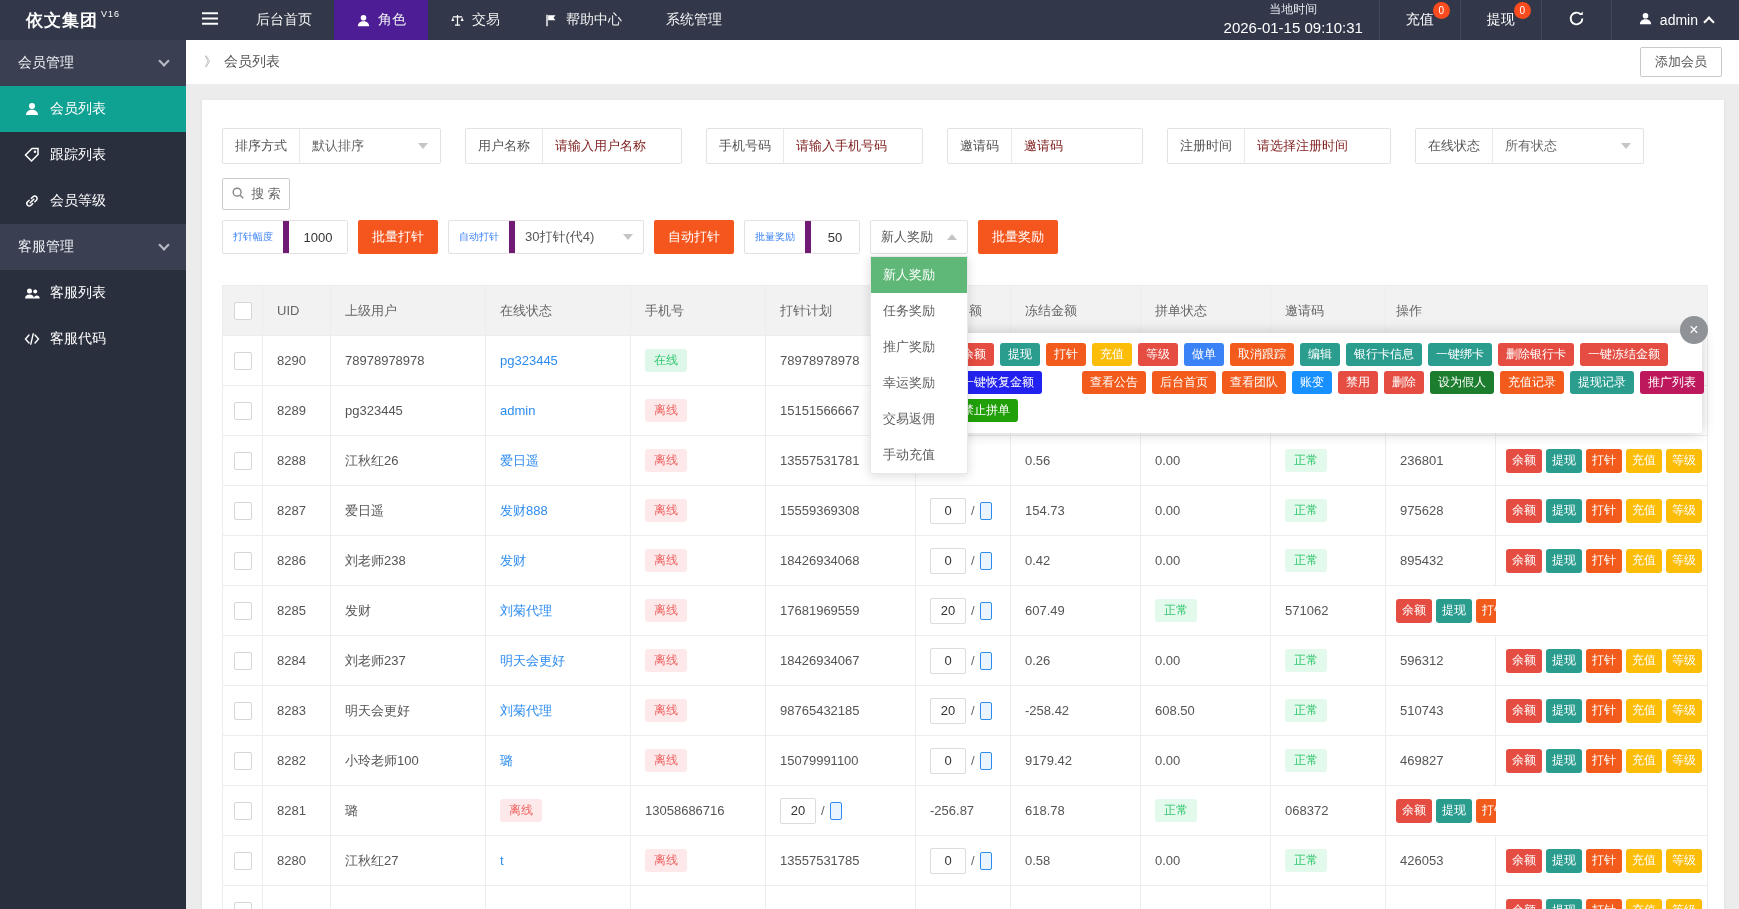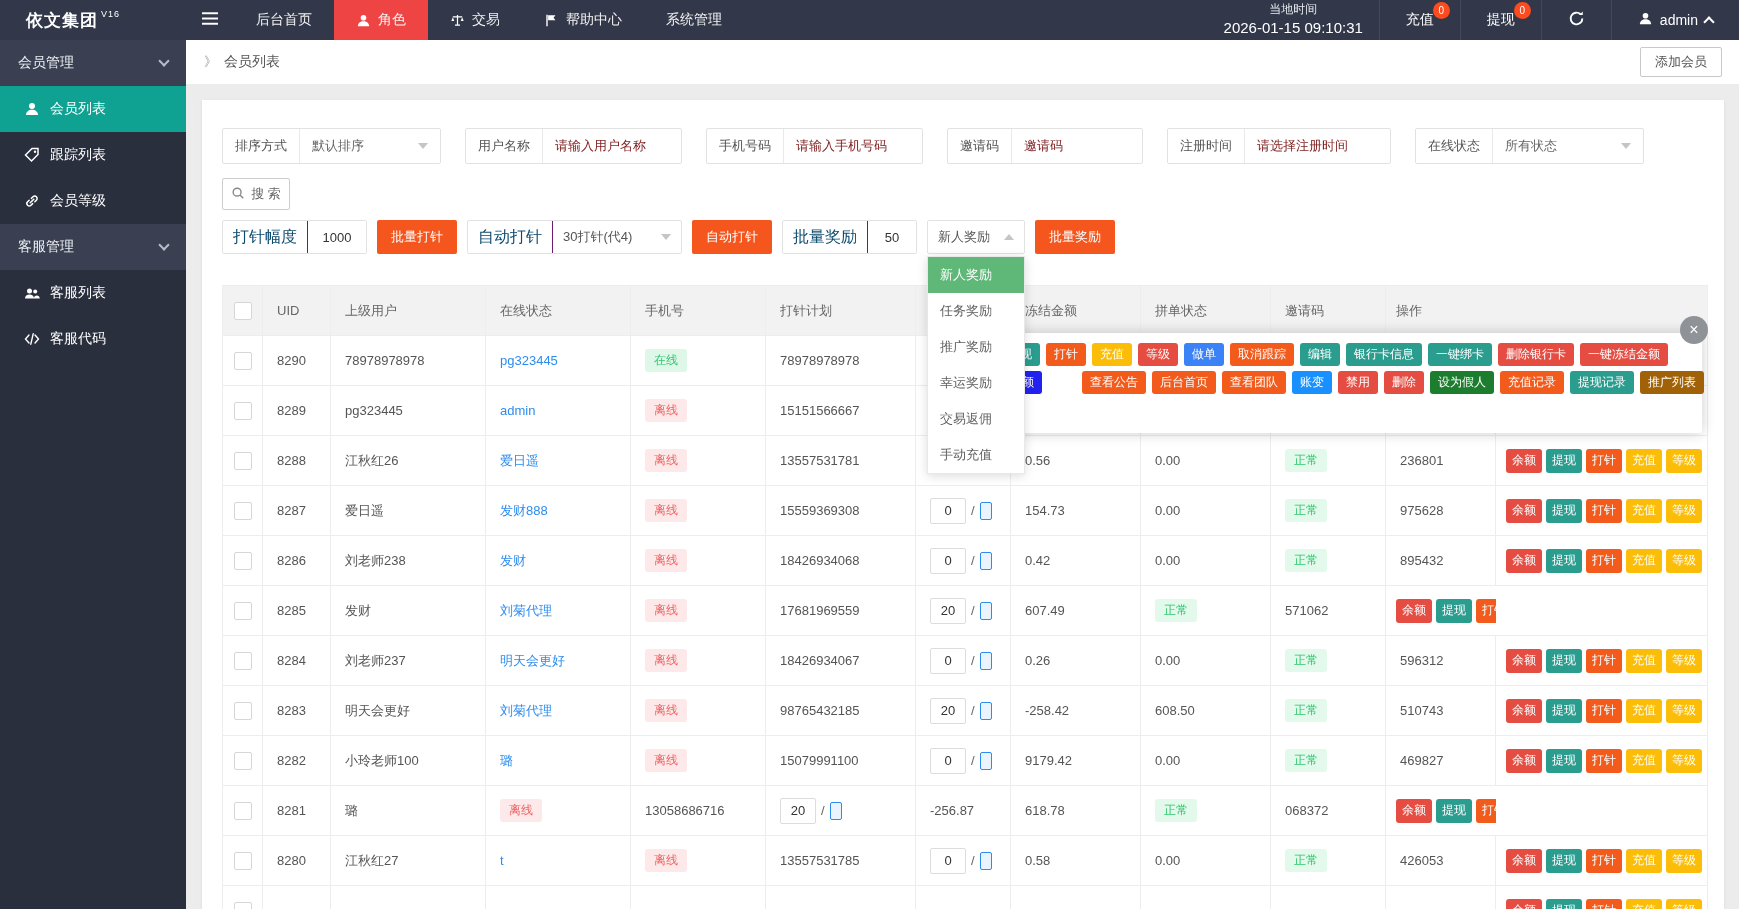--- a/index.html
+++ b/index.html
@@ -10,21 +10,21 @@
   .topbar { position:absolute; left:0; top:0; width:1739px; height:40px; background:#323849;
     color:#fff; display:flex; align-items:stretch; z-index:400; }
   .logo { width:186px; display:flex; align-items:center; padding-left:26px; font-size:17px;
     font-weight:bold; letter-spacing:1px; }
   .logo sup { font-size:9px; margin-left:3px; position:relative; top:-6px; font-weight:normal; }
   .hamburger { width:48px; display:flex; align-items:center; justify-content:center; cursor:pointer; }
   .hamburger svg { width:16px; height:13px; }
   .top-menu { display:flex; align-items:stretch; }
   .menu-item { padding:0 22px; display:flex; align-items:center; gap:7px; font-size:14px;
     color:#f2f2f2; cursor:pointer; }
-  .menu-item.active { background:#ef4444; }
+  .menu-item.active { background:#4c1d95; }
   .mi-icon svg { width:15px; height:15px; display:block; }
   .topbar-right { margin-left:auto; display:flex; align-items:stretch; }
   .local-time { display:flex; flex-direction:column; justify-content:center; align-items:center;
     padding:0 16px; line-height:1.3; }
   .lt-lbl { font-size:12px; color:#e8eaf0; }
   .lt-val { font-size:15px; color:#fff; }
   .top-action { position:relative; display:flex; align-items:center; padding:0 26px;
     border-left:1px solid rgba(255,255,255,.09); font-size:14px; gap:7px; cursor:pointer; }
   .num-badge { position:absolute; top:2px; right:10px; background:#fb4b1f; color:#fff; font-size:10px;
     min-width:17px; height:17px; border-radius:9px; line-height:17px; text-align:center; padding:0 3px; }
@@ -70,22 +70,22 @@
 
   
   .search-btn { position:absolute; left:20px; top:78px; height:32px; width:68px; border:1px solid #ccc;
     border-radius:2px; display:flex; align-items:center; justify-content:center; gap:6px; color:#666;
     font-size:13px; background:#fff; cursor:pointer; }
   .search-btn svg { width:14px; height:14px; }
 
   
   .batch { position:absolute; left:20px; top:120px; display:flex; gap:10px; align-items:center; height:34px; }
   .b-group { display:flex; height:34px; border:1px solid #e2e2e2; border-radius:2px; background:#fff; }
-  .b-label { display:flex; align-items:center; padding:0 10px; font-size:16px; color:#0c4a6e;
-    border-right:1px solid #701a75; white-space:nowrap; }
+  .b-label { display:flex; align-items:center; padding:0 10px; font-size:10px; color:#3b82f6;
+    border-right:6px solid #701a75; white-space:nowrap; }
   .b-input { width:58px; border:none; outline:none; text-align:center; font-size:13px; color:#333; }
   .b-select { display:flex; align-items:center; padding:0 10px; width:128px; font-size:13px; color:#555; }
   .orange-btn { height:34px; padding:0 14px; background:#f4561e; color:#fff; border:none;
     border-radius:2px; font-size:13px; display:flex; align-items:center; cursor:pointer; }
   .reward-select { width:98px; height:34px; border:1px solid #e2e2e2; border-radius:2px; display:flex;
     align-items:center; padding:0 10px; position:relative; font-size:13px; color:#555; background:#fff; }
   .reward-list { position:absolute; top:35px; left:-1px; width:98px; background:#fff;
     border:1px solid #e8e8e8; box-shadow:0 2px 10px rgba(0,0,0,.14); z-index:350; }
   .reward-opt { height:36px; display:flex; align-items:center; padding-left:12px; font-size:13px; color:#5f5f5f; cursor:pointer; }
   .reward-opt.selected { background:#5fb878; color:#fff; }
@@ -735,21 +735,21 @@
         <span class="p-btn" style="background: rgb(34, 34, 240);">一键恢复金额</span>
         <span class="p-btn" style="background: rgb(242, 91, 28); margin-left: 34px;">查看公告</span>
         <span class="p-btn" style="background: rgb(242, 91, 28);">后台首页</span>
         <span class="p-btn" style="background: rgb(242, 91, 28);">查看团队</span>
         <span class="p-btn" style="background: rgb(24, 144, 255);">账变</span>
         <span class="p-btn" style="background: rgb(229, 77, 66);">禁用</span>
         <span class="p-btn" style="background: rgb(229, 77, 66);">删除</span>
         <span class="p-btn" style="background: rgb(29, 125, 46);">设为假人</span>
         <span class="p-btn" style="background: rgb(242, 91, 28);">充值记录</span>
         <span class="p-btn" style="background: rgb(42, 157, 143);">提现记录</span>
-        <span class="p-btn" style="background: #a16207;">推广列表</span>
+        <span class="p-btn" style="background: #be185d;">推广列表</span>
       </div>
       <div class="prow">
         <span class="p-btn" style="background: rgb(33, 160, 10);">禁止拼单</span>
       </div>
     </div>
   <div class="panel-close">
     <span>×</span>
   </div>
 </div>
 

